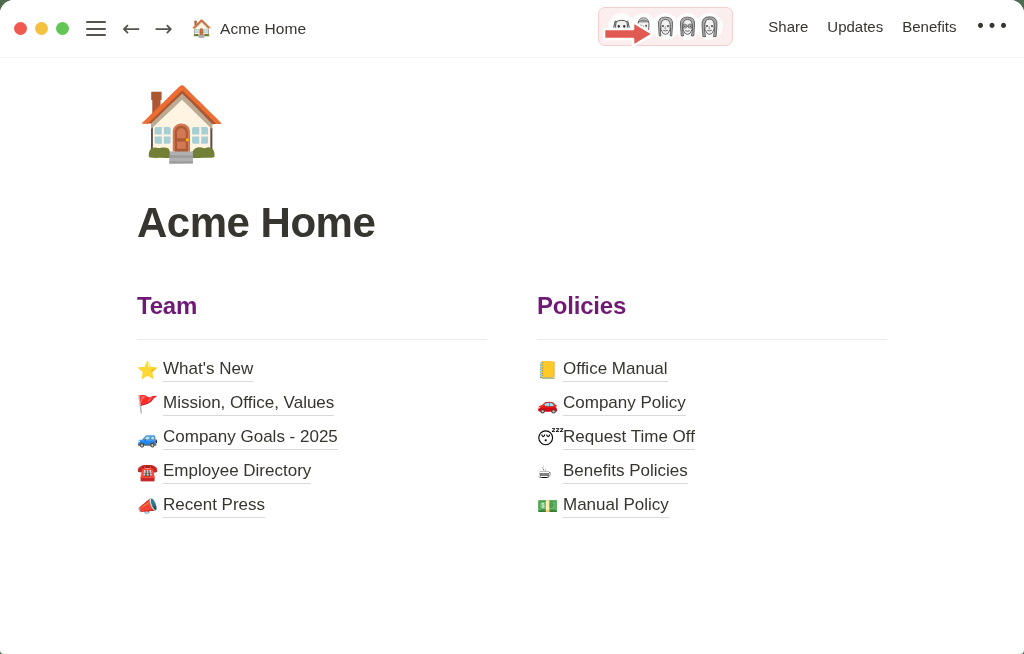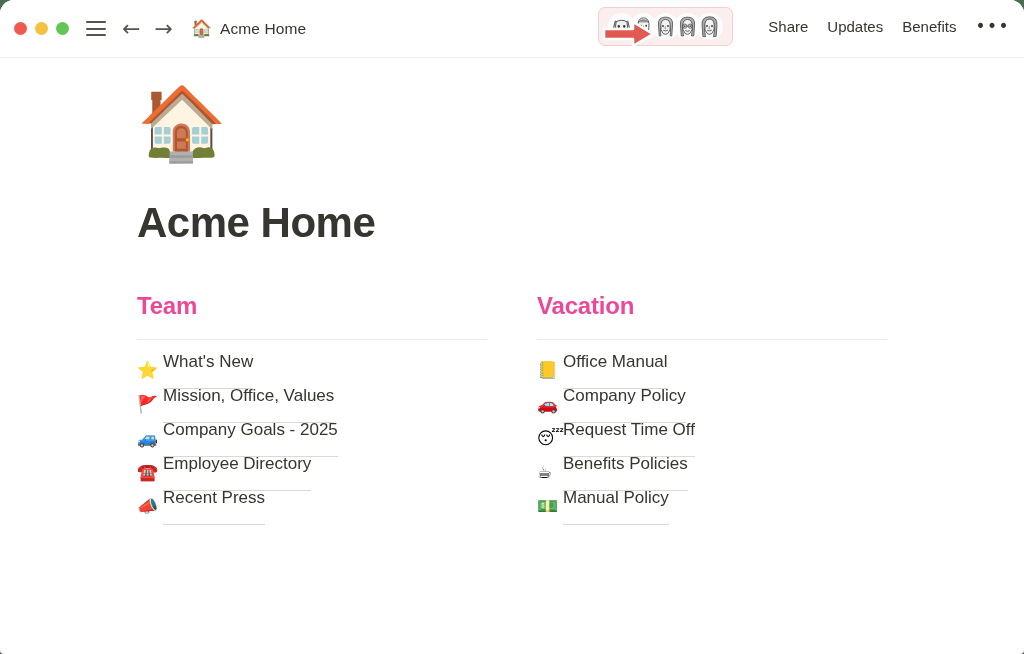--- a/index.html
+++ b/index.html
@@ -153,21 +153,21 @@
   #columns {
     margin-top:46px;
     display:flex;
   }
   .column { width:400px; }
   .column.second { margin-left:0; }
 
   .col-head {
     font-size:24px;
     font-weight:bold;
-    color:#ec4899;
+    color:#701a75;
     letter-spacing:-.2px;
   }
   .col-rule {
     width:350px;
     height:1px;
     background:#ececeb;
     margin-top:19px;
   }
 
   .links { margin-top:13px; }
@@ -181,21 +181,21 @@
     font-size:17px;
     width:26px;
     line-height:1;
     font-family:"DejaVu Sans", sans-serif;
     flex:0 0 auto;
   }
   .link-text {
     font-size:17px;
     color:#37352f;
     border-bottom:1px solid #d9d9d7;
-    padding-bottom:16px;
+    padding-bottom:2px;
     line-height:1.25;
   }
 </style>
 </head>
 <body>
 
 <div id="window">
 
   <div id="titlebar">
 
@@ -329,21 +329,21 @@
 
           <div class="link-row">
             <span class="link-emoji">📣</span>
             <span class="link-text">Recent Press</span>
           </div>
 
         </div>
       </div>
 
       <div class="column second">
-        <div class="col-head">Vacation</div>
+        <div class="col-head">Policies</div>
         <div class="col-rule"></div>
         <div class="links">
 
           <div class="link-row">
             <span class="link-emoji">📒</span>
             <span class="link-text">Office Manual</span>
           </div>
 
           <div class="link-row">
             <span class="link-emoji">🚗</span>

